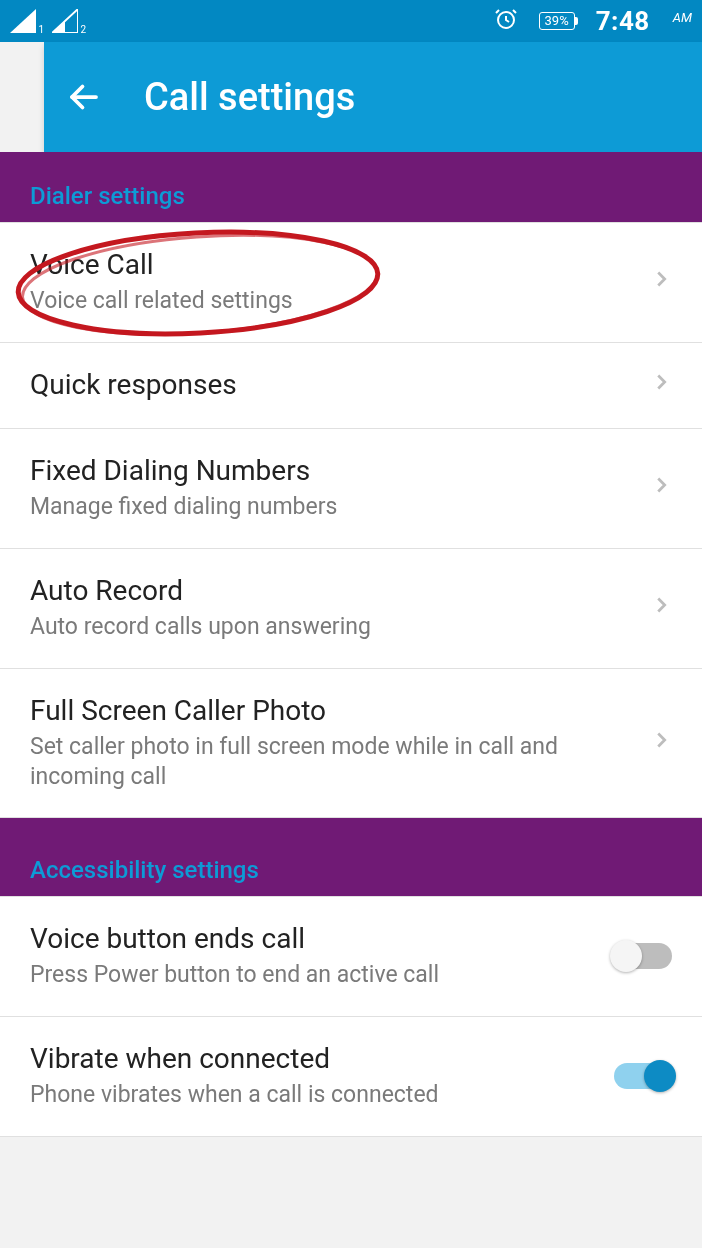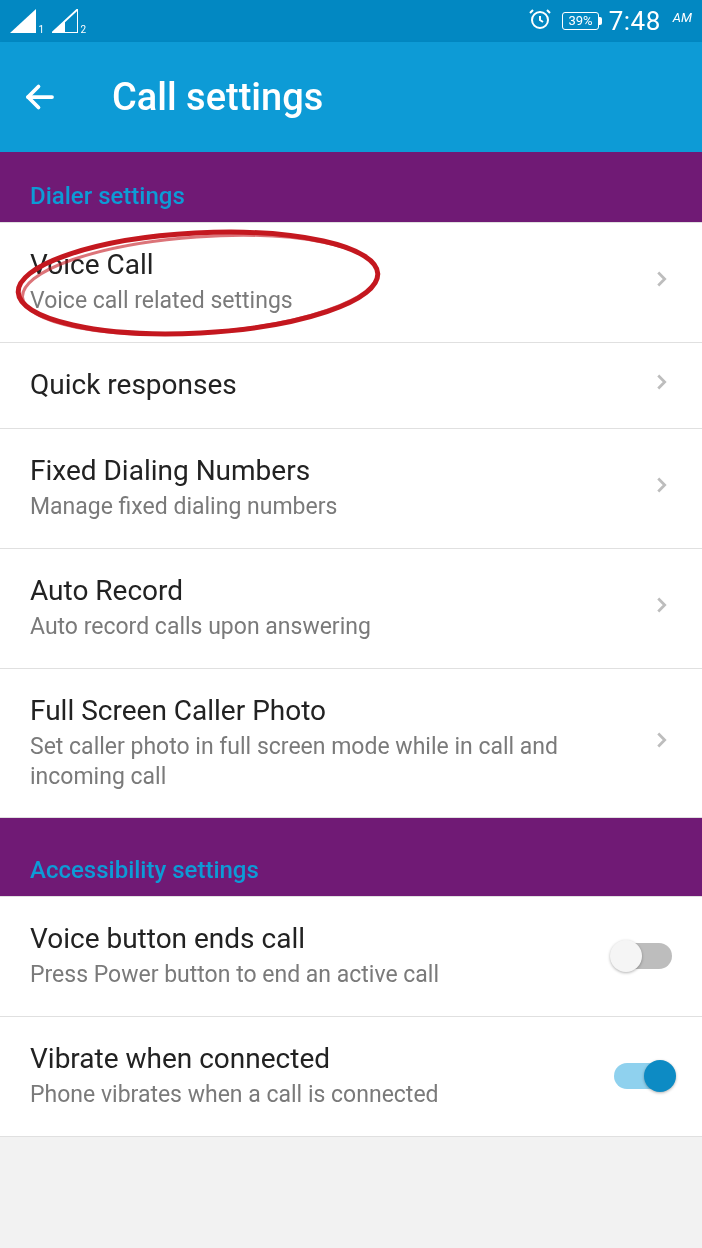--- a/index.html
+++ b/index.html
@@ -8,37 +8,38 @@
   .statusbar {
     height: 42px;
     background: #0288c2;
     color: #fff;
     display: flex;
     align-items: center;
     padding: 0 10px;
     font-size: 20px;
   }
   .status-left { display:flex; align-items:flex-end; gap:4px;}
-  .status-right { margin-left:auto; display:flex; align-items:center; gap:10px;}
+  .status-right { margin-left:auto; display:flex; align-items:center; gap:21px;}
   .signal-tri { position:relative; width:26px; height:24px; }
   .signal-tri svg { display:block; }
   .sim-num { position:absolute; right:-8px; bottom:-2px; font-size:10px; }
   .battery-box { border:1.5px solid #fff; border-radius:3px; padding:0px 5px; font-size:13px; line-height:16px; position:relative;}
   .battery-box::after{ content:""; position:absolute; right:-4px; top:4px; width:3px; height:8px; background:#fff; border-radius:0 2px 2px 0;}
-  .clock { font-size:26px; font-weight:400; letter-spacing:0.5px;}
+  .clock { font-size:26px; font-weight:700; letter-spacing:0.5px;}
   .ampm { font-size:13px; margin-left:2px; align-self:flex-start; margin-top:4px;font-style:italic;}
   
   .appbar {
     height: 110px;
     background: #0d9bd6;
     display:flex;
     align-items:center;
     padding: 0 20px;
-    gap: 52px;
+    gap: 40px;
     box-shadow: 0 4px 6px rgba(0,0,0,0.15);
+    margin-left: 44px;
   }
   .back-btn { width:40px; height:40px; display:flex; align-items:center; justify-content:center; cursor:pointer;}
   .appbar-title { color:#fff; font-size:38px; font-weight:500;}
   
   .content { background:#701a75; }
   .section-header {
     color:#0d9bd6;
     font-size:24px;
     font-weight:500;
     padding: 30px 30px 12px 30px;

